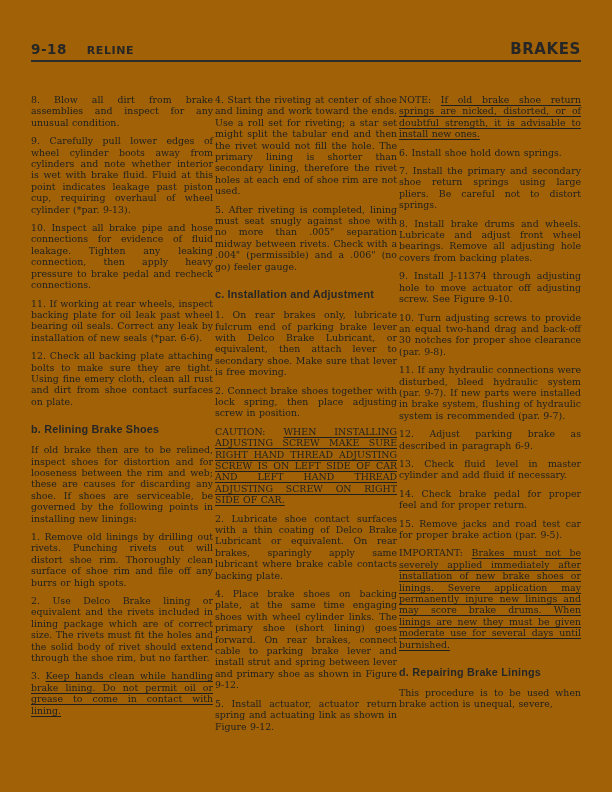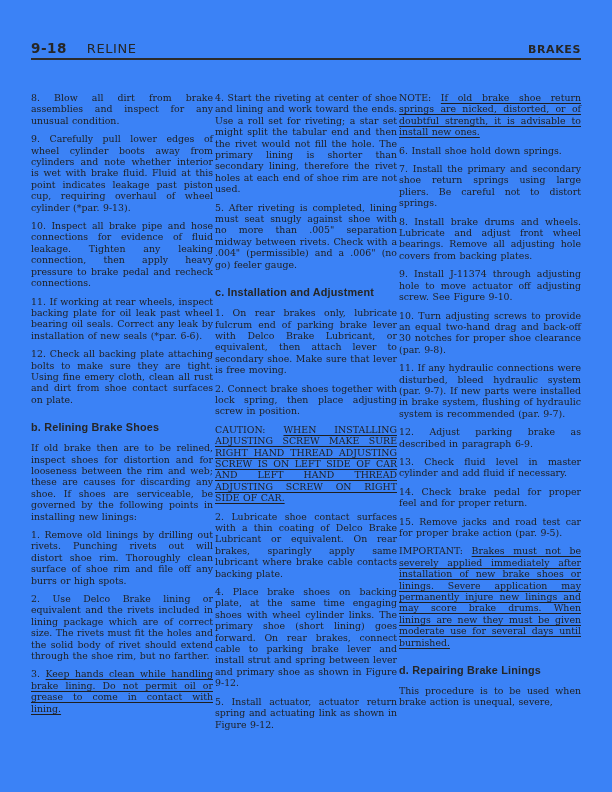--- a/index.html
+++ b/index.html
@@ -1,21 +1,21 @@
 <!DOCTYPE html>
 <html><head>
 <meta charset="utf-8">
 <style>
   html, body { margin: 0; padding: 0; background: #e8e8e8; }
   .page {
     position: relative;
     width: 612px;
     height: 792px;
     margin: 0 auto;
-    background: #3b82f6;
+    background: #a16207;
     color: #1f1f1f;
     box-sizing: border-box;
     padding: 40px 31px 0 31px;
     overflow: hidden;
     font-family: "DejaVu Serif", serif;
   }
   .page-header {
     display: flex;
     justify-content: space-between;
     align-items: baseline;
@@ -24,28 +24,28 @@
     font-family: "DejaVu Sans", "Liberation Sans", sans-serif;
     color: #262626;
   }
   .header-left { display: flex; align-items: baseline; }
   .page-num {
     font-weight: bold;
     font-size: 13.5px;
     letter-spacing: 0.5px;
   }
   .section-left {
-    font-weight: normal;
-    font-size: 13px;
+    font-weight: bold;
+    font-size: 11px;
     margin-left: 20px;
     letter-spacing: 0.6px;
   }
   .section-right {
     font-weight: bold;
-    font-size: 11px;
+    font-size: 15px;
     letter-spacing: 0.6px;
   }
   .columns {
     display: flex;
     gap: 2px;
     margin-top: 32px;
   }
   .col { flex: 1 1 0; min-width: 0; }
   .para {
     font-size: 9.4px;

